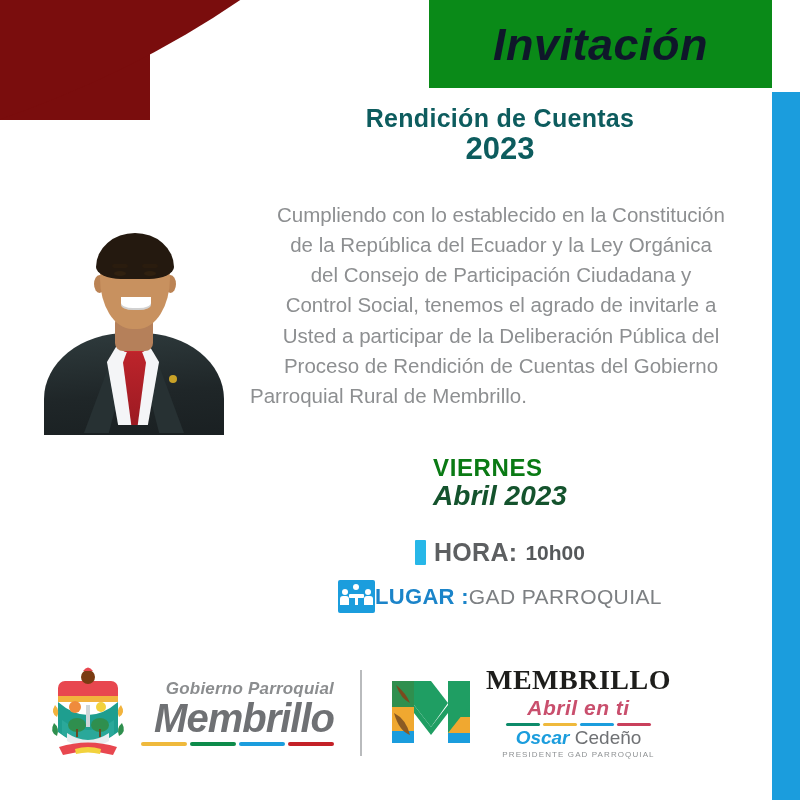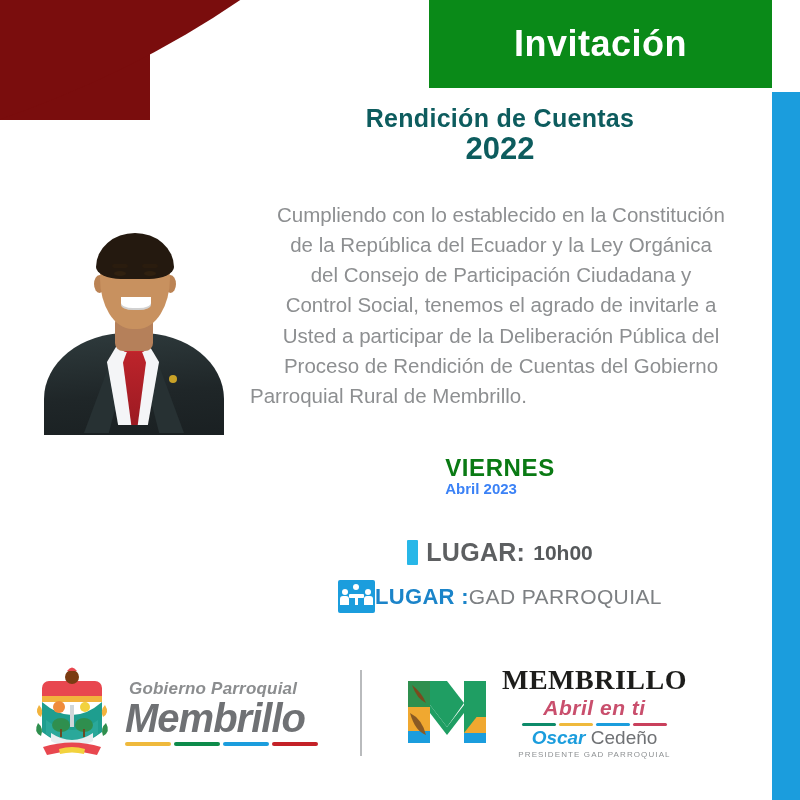--- a/index.html
+++ b/index.html
@@ -22,22 +22,23 @@
     position:absolute;left:0;top:0;width:150px;height:120px;background:#7a0d0d;
   }
 
   
   .banner{
     position:absolute;left:429px;top:0;width:343px;height:88px;
     background:#0a8a18;
     display:flex;align-items:center;justify-content:center;
   }
   .banner-text{
-    color:#ffffff;font-size:36px;font-weight:bold;letter-spacing:.5px;
+    color:#0f172a;font-size:45px;font-weight:bold;letter-spacing:.5px;
     line-height:1;
+    font-style:italic;
   }
 
   
   .stripe{
     position:absolute;right:0;top:92px;width:28px;height:708px;background:#1b9ddd;
   }
 
   
   .heading{
     position:absolute;left:250px;top:104px;width:500px;text-align:center;
@@ -119,21 +120,21 @@
     position:absolute;left:250px;top:455px;width:500px;
     display:flex;justify-content:center;align-items:center;gap:14px;
   }
   .daybox{
     width:62px;height:58px;background:#0a7a14;
     display:flex;align-items:center;justify-content:center;
   }
   .daybox .d{color:#fff;font-size:40px;font-weight:bold;line-height:1;}
   .datetext{display:flex;flex-direction:column;justify-content:flex-end;}
   .dow{color:#0a7a14;font-size:24px;font-weight:bold;letter-spacing:.6px;line-height:1.05;}
-  .mon{color:#3b82f6;font-size:15px;font-weight:bold;line-height:1.15;}
+  .mon{color:#14532d;font-size:28px;font-weight:bold;line-height:1.15;font-style:italic;}
 
   
   .hora{
     position:absolute;left:250px;top:538px;width:500px;
     display:flex;justify-content:center;align-items:center;gap:8px;
   }
   .hora-bar{width:11px;height:25px;background:#27b7e8;border-radius:1px;}
   .hora-lbl{color:#5d5f61;font-size:25px;font-weight:bold;letter-spacing:.3px;}
   .hora-val{color:#55585a;font-size:21px;font-weight:bold;}
 
@@ -151,21 +152,21 @@
   .li-p1b{position:absolute;left:2px;top:16px;width:9px;height:9px;background:#fff;border-radius:3px 3px 0 0;}
   .li-p2h{position:absolute;left:27px;top:9px;width:6px;height:6px;background:#fff;border-radius:50%;}
   .li-p2b{position:absolute;left:26px;top:16px;width:9px;height:9px;background:#fff;border-radius:3px 3px 0 0;}
   .li-p3h{position:absolute;left:15px;top:4px;width:6px;height:6px;background:#fff;border-radius:50%;}
   .lugar-lbl{color:#1b84c9;font-size:22px;font-weight:bold;letter-spacing:.3px;}
   .lugar-val{color:#7d8083;font-size:21px;letter-spacing:.4px;}
 
   
   .footer{
     position:absolute;left:0;top:650px;width:716px;height:125px;
-    display:flex;align-items:center;justify-content:center;gap:16px;
+    display:flex;align-items:center;justify-content:center;gap:0;text-align:right;
   }
   .logo-left{display:flex;align-items:center;gap:10px;padding-right:26px;}
   .crest{width:86px;height:96px;position:relative;}
   .crest svg{display:block;}
   .lw{display:flex;flex-direction:column;}
   .gp{color:#8b8d8f;font-size:17px;font-style:italic;font-weight:bold;letter-spacing:.2px;margin-left:4px;}
   .memb{
     color:#6f7174;font-size:40px;font-weight:bold;font-style:italic;
     letter-spacing:-1px;line-height:.98;
   }
@@ -201,21 +202,21 @@
   <div class="swoosh"></div>
 
   <div class="banner">
     <div class="banner-text">Invitación</div>
   </div>
 
   <div class="stripe"></div>
 
   <div class="heading">
     <span class="h1">Rendición de Cuentas</span>
-    <span class="h2">2022</span>
+    <span class="h2">2023</span>
   </div>
 
   <div class="portrait">
     <div class="ph-wrap">
       <div class="ph-suit"></div>
       <div class="ph-lapel-l"></div>
       <div class="ph-lapel-r"></div>
       <div class="ph-shirt"></div>
       <div class="ph-tie"></div>
       <div class="ph-knot"></div>
@@ -257,21 +258,21 @@
 
   <div class="daterow">
     <div class="datetext">
       <span class="dow">VIERNES</span>
       <span class="mon">Abril 2023</span>
     </div>
   </div>
 
   <div class="hora">
     <span class="hora-bar"></span>
-    <span class="hora-lbl">LUGAR:</span>
+    <span class="hora-lbl">HORA:</span>
     <span class="hora-val">10h00</span>
   </div>
 
   <div class="lugar">
     <span class="lugar-icon">
       <i class="li-p3h"></i>
       <i class="li-p1h"></i>
       <i class="li-p1b"></i>
       <i class="li-p2h"></i>
       <i class="li-p2b"></i>

